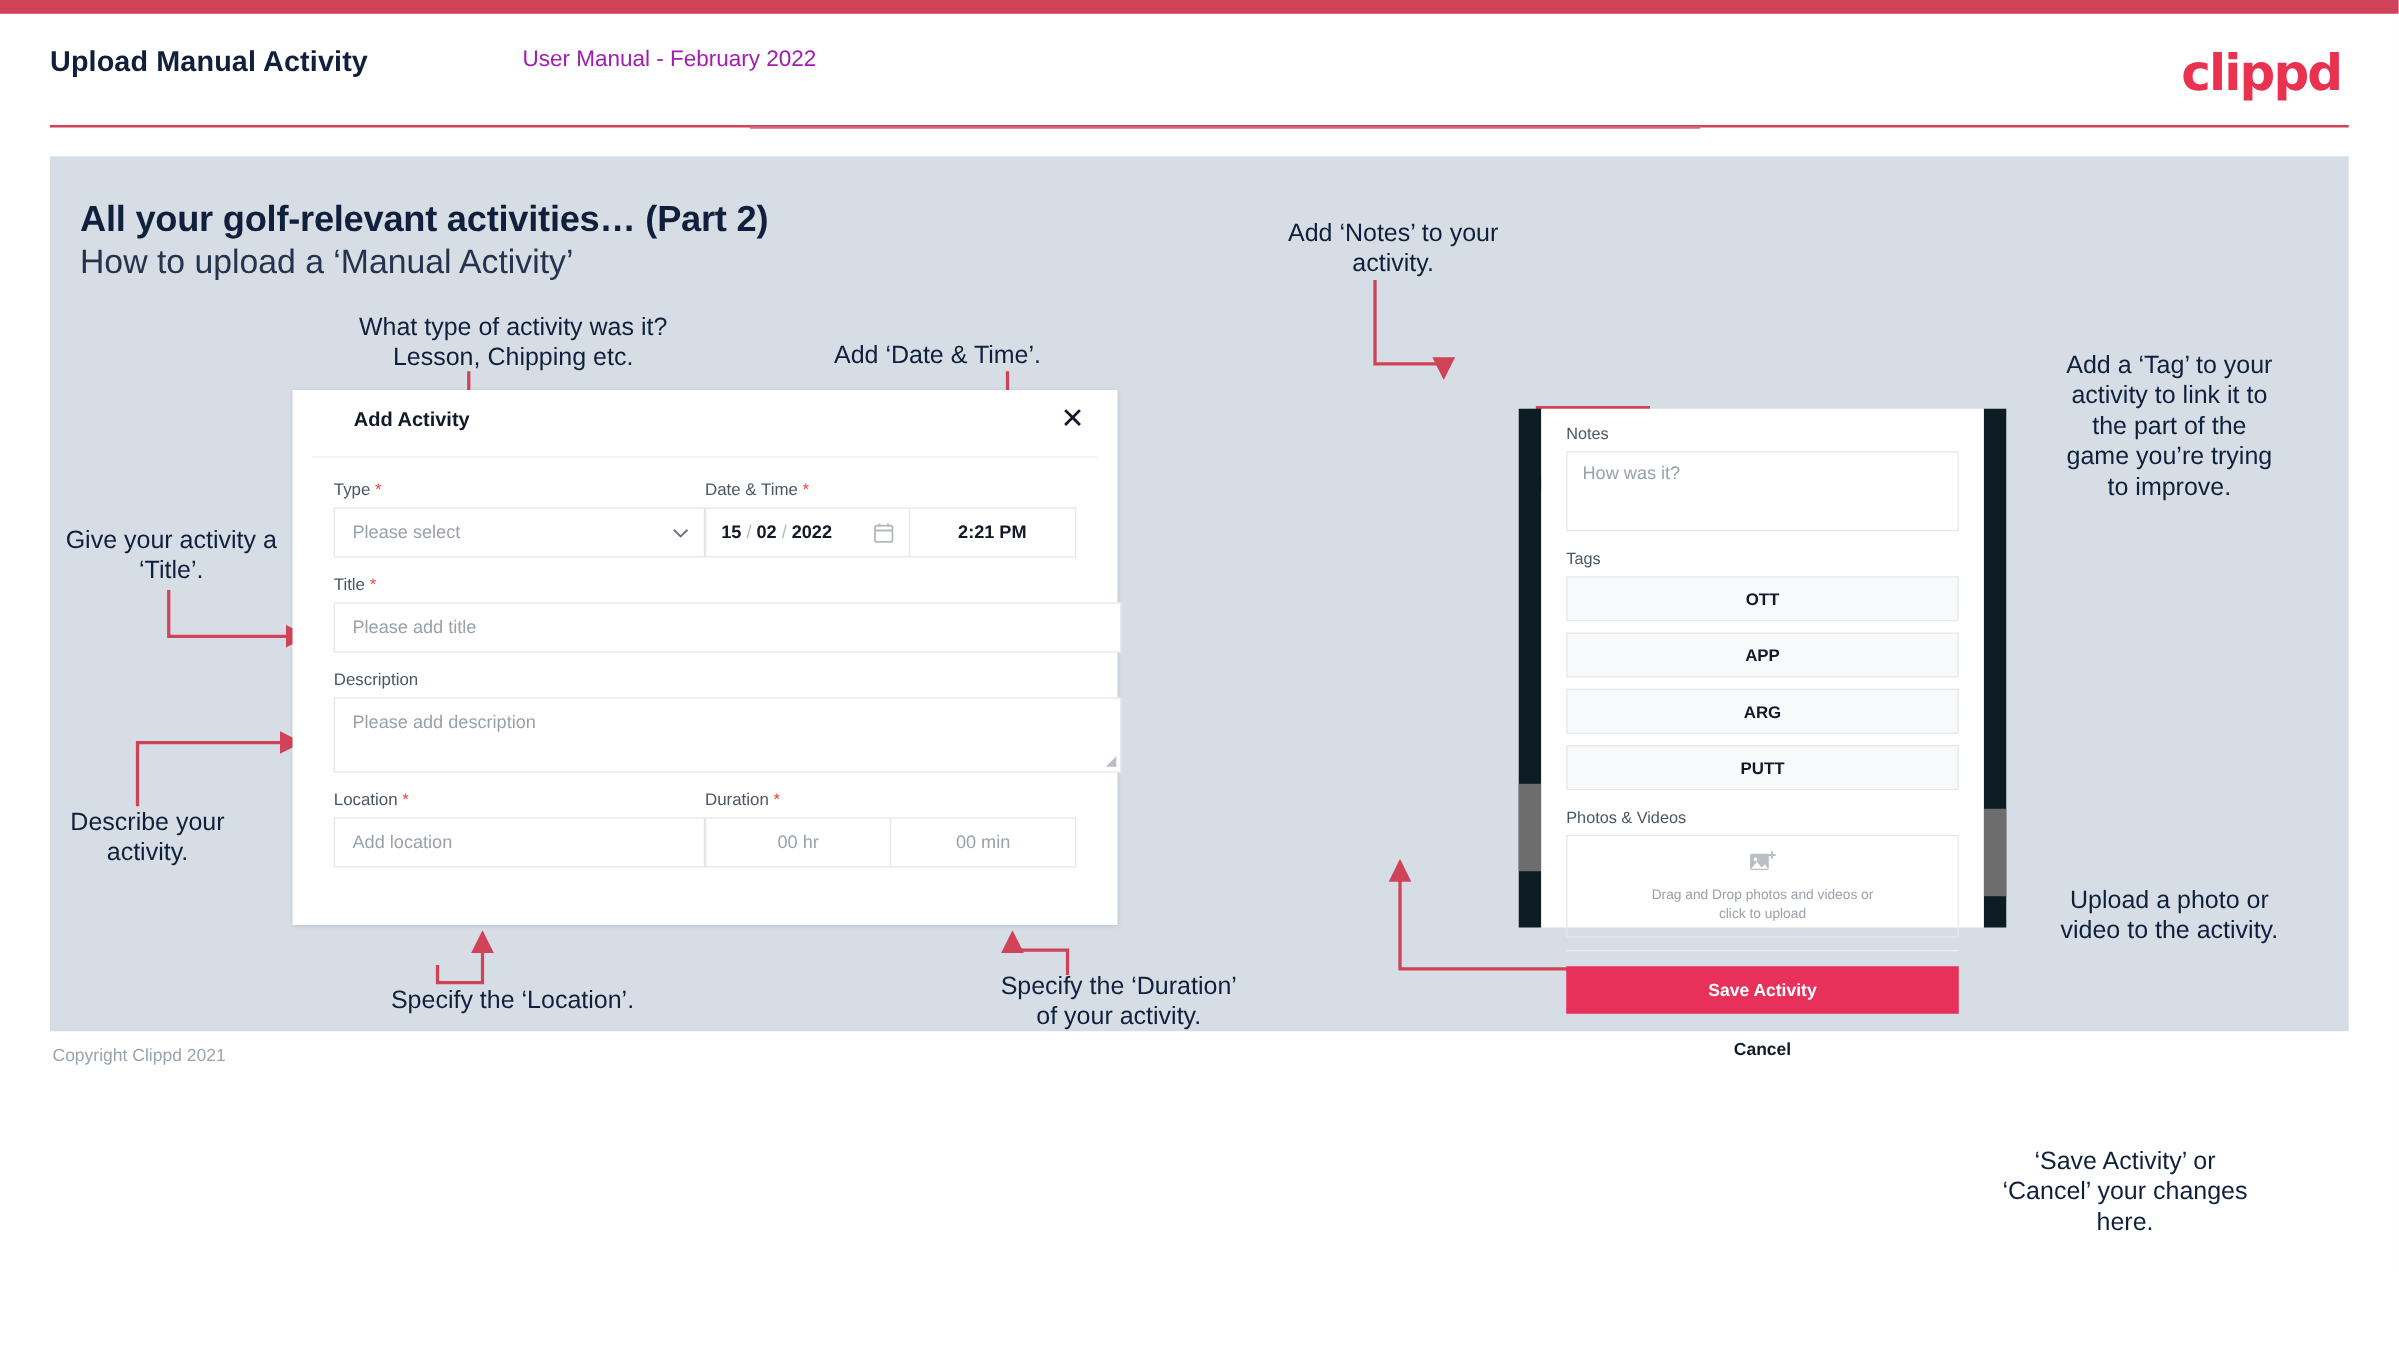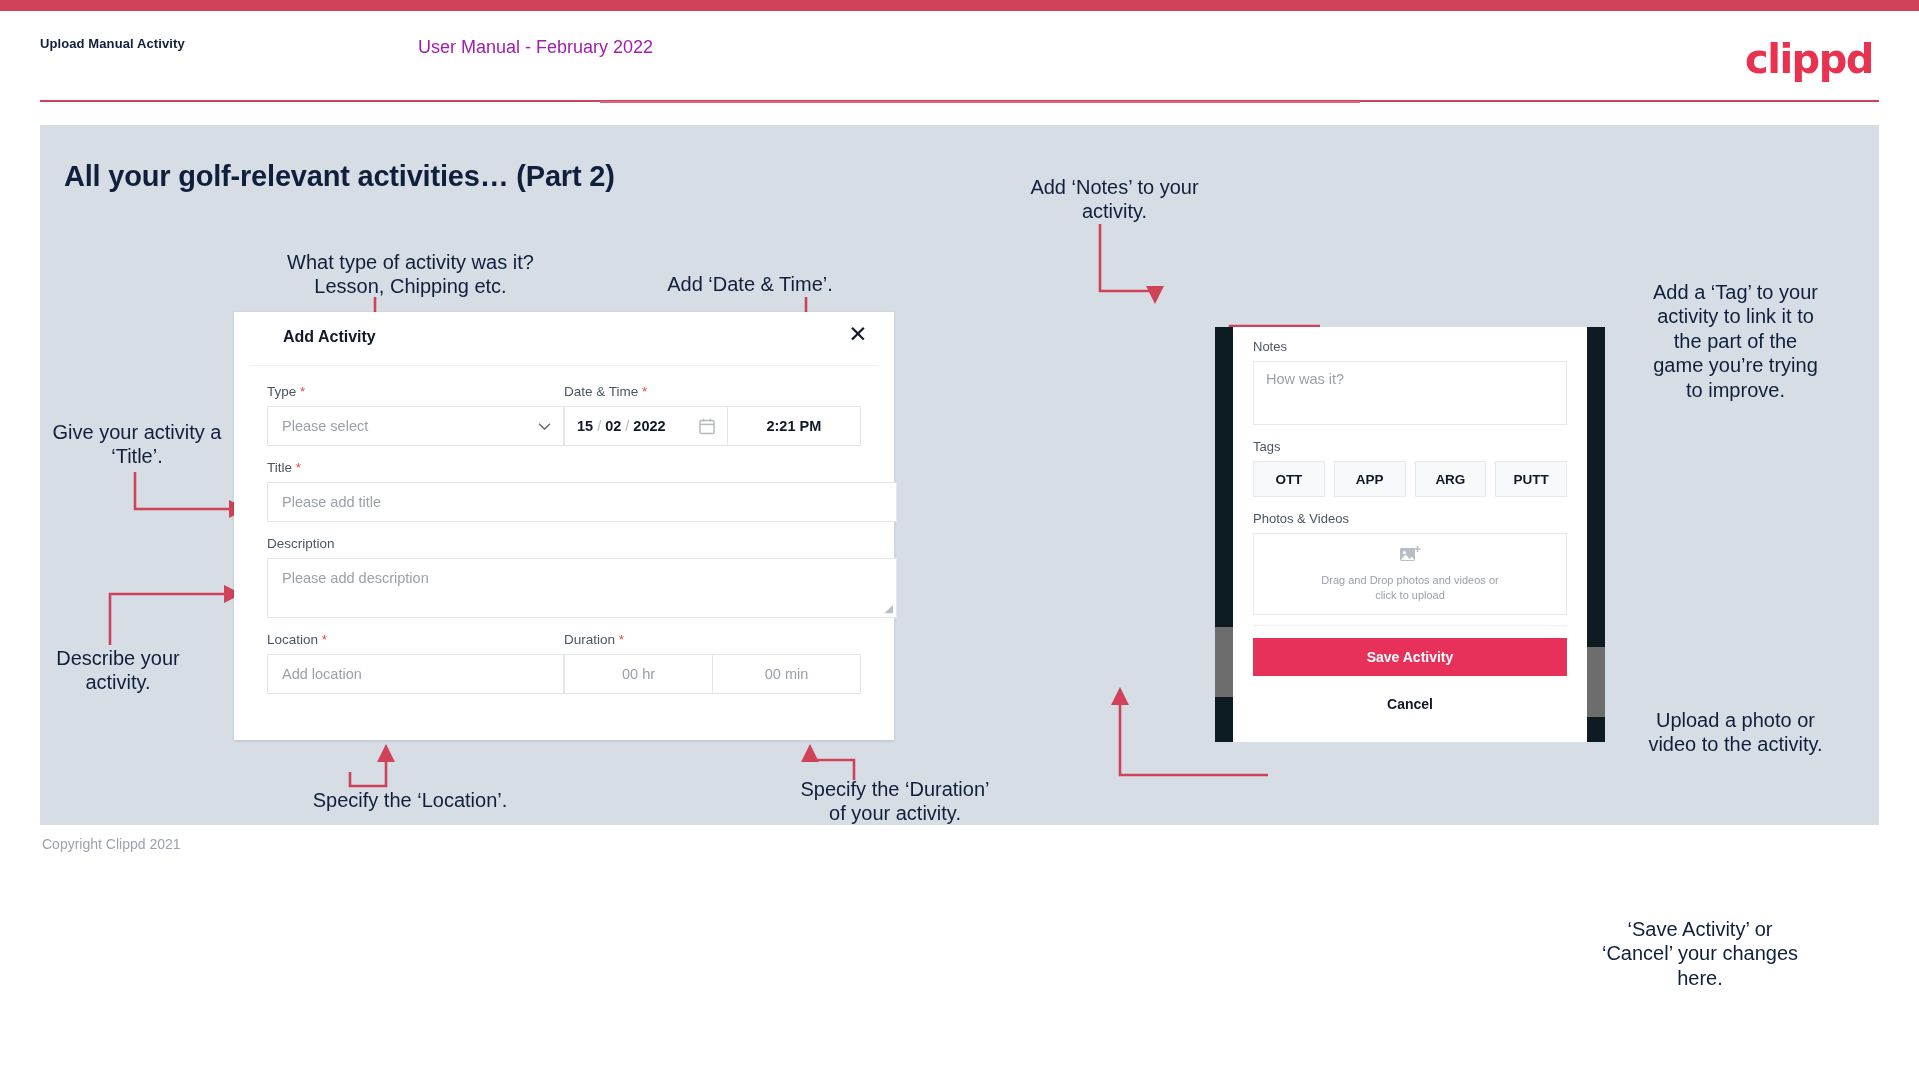--- a/index.html
+++ b/index.html
@@ -11,21 +11,21 @@
   }
   #root { position: relative; width: 1919px; height: 1079px; }
 
   
   .topbar-red {
     position: absolute; left: 0; top: 0; width: 1919px; height: 11px;
     background: #cf4257;
   }
   .header-title {
     position: absolute; left: 40px; top: 36px;
-    font-size: 13px; font-weight: 700; color: #10203c; letter-spacing: .1px;
+    font-size: 23px; font-weight: 700; color: #10203c; letter-spacing: .1px;
   }
   .header-sub {
     position: absolute; left: 418px; top: 37px;
     font-size: 18px; font-weight: 400; color: #a21caf;
   }
   .logo {
     position: absolute; right: 46px; top: 36px;
     font-size: 40px; font-weight: 700; color: #e8324f;
     letter-spacing: -1.5px; font-family: "DejaVu Sans", sans-serif;
   }
@@ -155,21 +155,21 @@
   .phone-screen {
     position: absolute; left: 18px; top: 0; width: 354px; height: 415px;
     background: #ffffff; padding: 12px 20px 0 20px;
   }
   .p-label { font-size: 13px; color: #4b5563; margin-bottom: 7px; }
   .p-notes {
     height: 64px; border: 1px solid #e6e8eb; padding: 9px 12px;
     font-size: 14.5px; color: #9aa1ab;
   }
   .tags-grid {
-    display: grid; grid-template-columns: 1fr 1fr 1fr 1fr; gap: 9px;
+    display: grid; grid-template-columns: 1fr; gap: 9px;
   }
   .tag-btn {
     height: 36px; border: 1px solid #e6e8eb; background: #f8f9fa;
     display: flex; align-items: center; justify-content: center;
     font-size: 13.5px; font-weight: 700; color: #111827; cursor: pointer;
   }
   .pv-box {
     height: 82px; border: 1px solid #e6e8eb;
     display: flex; flex-direction: column; align-items: center; justify-content: center;
     gap: 5px; cursor: pointer;
@@ -195,20 +195,21 @@
 
   <div class="header-title">Upload Manual Activity</div>
   <div class="header-sub">User Manual - February 2022</div>
   <div class="logo">clippd</div>
   <div class="header-rule"></div>
   <div class="header-rule lighter"></div>
 
   <div class="slide-wide"></div>
 
   <div class="slide-title">All your golf-relevant activities… (Part 2)</div>
+  <div class="slide-subtitle">How to upload a ‘Manual Activity’</div>
 
   <svg id="connectors">
     <defs>
       <marker id="ah" markerWidth="7" markerHeight="7" refX="5.5" refY="3.5" orient="auto">
         <polygon points="0,0 7,3.5 0,7" fill="#cf4257"></polygon>
       </marker>
     </defs>
     <g stroke="#cf4257" stroke-width="2.6" fill="none">
 
       <path d="M375,297 L375,360 L419,360 L419,402" marker-end="url(#ah)"></path>

